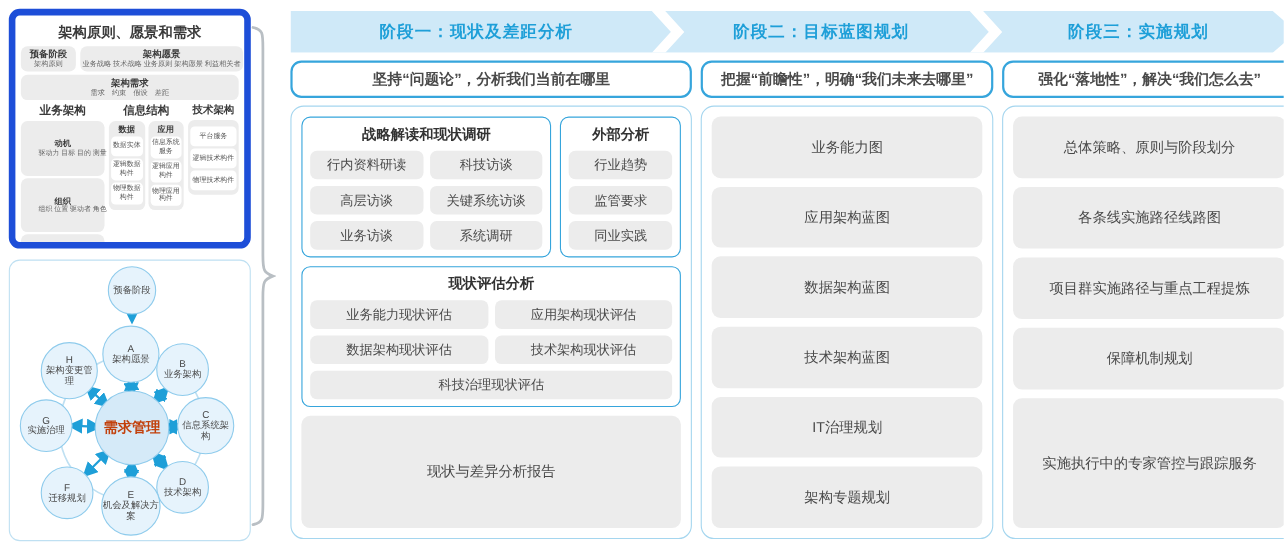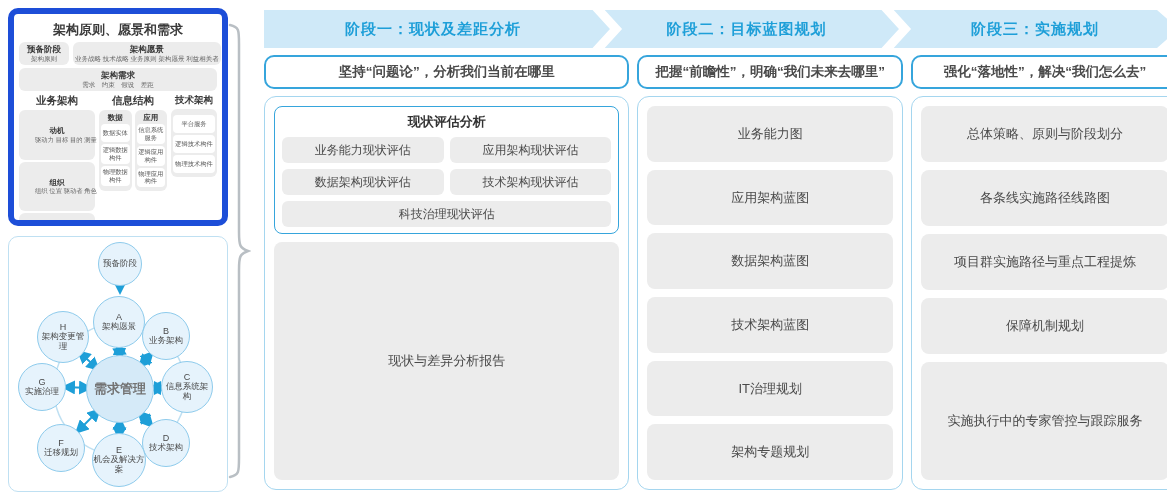--- a/index.html
+++ b/index.html
@@ -39,21 +39,21 @@
   .implrow .gbox{flex:1;display:flex;flex-direction:column;justify-content:center;}
   .implrow .gbox .t{font-size:7px;white-space:normal;}
   .implrow .gbox .s{font-size:6.5px;}
   
   .adm{position:relative;width:218px;height:254px;}
   .adm svg{position:absolute;left:0;top:0;}
   .node{position:absolute;border-radius:50%;background:#e6f3fc;border:1px solid #8ecbec;
     display:flex;flex-direction:column;align-items:center;justify-content:center;
     font-size:8.5px;color:#4a4a4a;line-height:1.15;text-align:center;box-sizing:border-box;z-index:2;}
   .node .nl{font-size:9px;}
-  .ncenter{background:#d5eaf8;font-size:13px;font-weight:bold;color:#737373;z-index:3;}
+  .ncenter{background:#d5eaf8;font-size:13px;font-weight:bold;color:#c2410c;z-index:3;}
   
   .brace{position:absolute;left:227px;top:22px;}
   
   .rarea{position:absolute;left:264px;top:10px;width:915px;}
   .band{position:relative;height:38px;background:#cfe9f8;display:flex;
     clip-path:polygon(0 0,calc(100% - 22px) 0,100% 50%,calc(100% - 22px) 100%,0 100%);}
   .bsec{display:flex;align-items:center;justify-content:center;
     font-weight:bold;font-size:15px;color:#1e9fd8;letter-spacing:1px;}
   .bs1{width:338px;} .bs2{width:289px;} .bs3{width:288px;}
   .cols{display:flex;gap:8px;margin-top:7px;}
@@ -228,20 +228,41 @@
       <polyline points="331,-4 352,19 331,42" fill="none" stroke="#ffffff" stroke-width="9"></polyline>
       <polyline points="620,-4 641,19 620,42" fill="none" stroke="#ffffff" stroke-width="9"></polyline>
     </svg>
   </div>
 
   <div class="cols">
 
     <div class="pcol1">
       <div class="subtitle">坚持“问题论”，分析我们当前在哪里</div>
       <div class="pbody">
+        <div class="p1row">
+          <div class="group g1">
+            <div class="gtitle">战略解读和现状调研</div>
+            <div class="grid2">
+              <div class="gitem">行内资料研读</div>
+              <div class="gitem">科技访谈</div>
+              <div class="gitem">高层访谈</div>
+              <div class="gitem">关键系统访谈</div>
+              <div class="gitem">业务访谈</div>
+              <div class="gitem">系统调研</div>
+            </div>
+          </div>
+          <div class="group g2">
+            <div class="gtitle">外部分析</div>
+            <div class="vlist">
+              <div class="gitem">行业趋势</div>
+              <div class="gitem">监管要求</div>
+              <div class="gitem">同业实践</div>
+            </div>
+          </div>
+        </div>
         <div class="group">
           <div class="gtitle">现状评估分析</div>
           <div class="grid2">
             <div class="gitem">业务能力现状评估</div>
             <div class="gitem">应用架构现状评估</div>
             <div class="gitem">数据架构现状评估</div>
             <div class="gitem">技术架构现状评估</div>
             <div class="gitem span2">科技治理现状评估</div>
           </div>
         </div>

